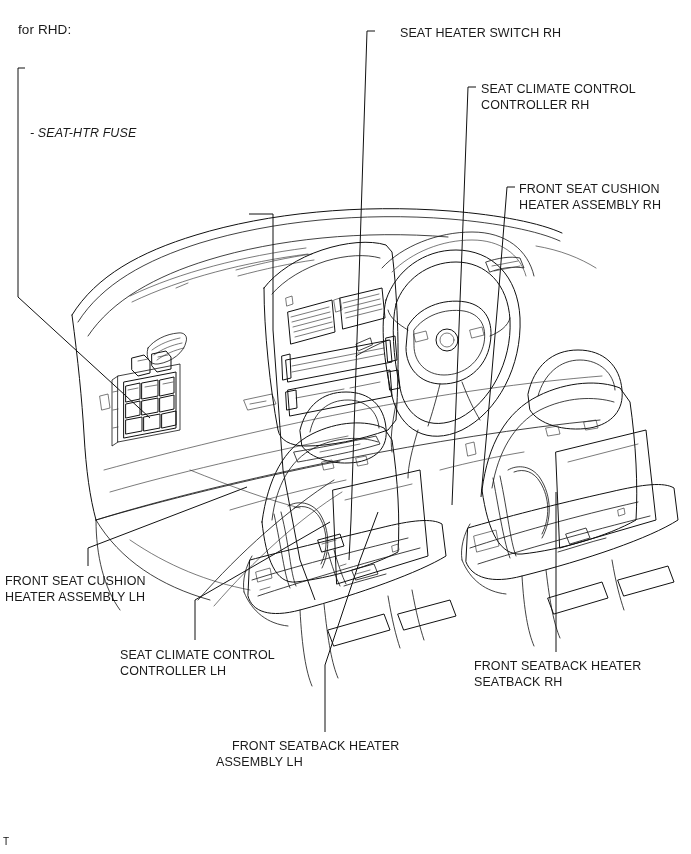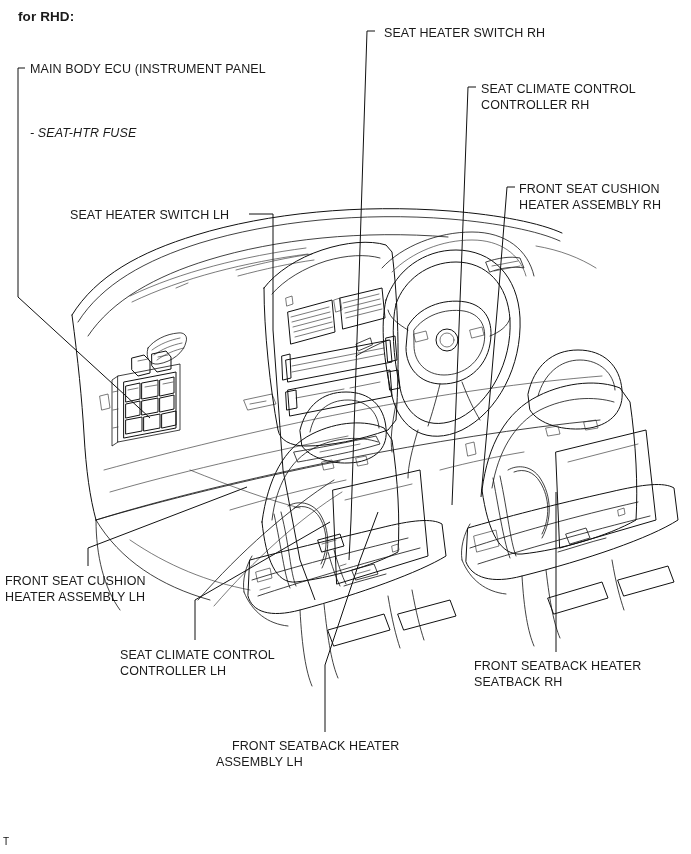--- a/index.html
+++ b/index.html
@@ -14,34 +14,32 @@
   .art{fill:none;stroke:#111;stroke-width:1;stroke-linejoin:round;stroke-linecap:round;}
   .art.thin{stroke-width:.8;}
   .art.hair{stroke-width:.65;stroke:#333;}
   .lead{fill:none;stroke:#111;stroke-width:1;}
 </style>
 </head>
 <body>
 
 <div id="sheet">
 
-  <div class="lbl mixed" style="left:18px;top:9px;font-weight:bold;">for RHD:</div>
-
-  <div class="lbl" style="left:30px;top:62px;">MAIN BODY ECU (INSTRUMENT PANEL</div>
+  <div class="lbl mixed" style="left:18px;top:22px;">for RHD:</div>
+
   <div class="lbl" style="left:30px;top:126px;font-style:italic;">- SEAT-HTR FUSE</div>
 
-  <div class="lbl" style="left:384px;top:26px;text-align:center;">SEAT HEATER SWITCH RH</div>
+  <div class="lbl" style="left:400px;top:26px;text-align:center;">SEAT HEATER SWITCH RH</div>
 
   <div class="lbl" style="left:481px;top:82px;">SEAT CLIMATE CONTROL</div>
   <div class="lbl" style="left:481px;top:98px;">CONTROLLER RH</div>
 
   <div class="lbl" style="left:519px;top:182px;">FRONT SEAT CUSHION</div>
   <div class="lbl" style="left:519px;top:198px;text-align:center;">HEATER ASSEMBLY RH</div>
 
-  <div class="lbl" style="left:70px;top:208px;">SEAT HEATER SWITCH LH</div>
 
   <div class="lbl" style="left:5px;top:574px;">FRONT SEAT CUSHION</div>
   <div class="lbl" style="left:5px;top:590px;">HEATER ASSEMBLY LH</div>
 
   <div class="lbl" style="left:120px;top:648px;">SEAT CLIMATE CONTROL</div>
   <div class="lbl" style="left:120px;top:664px;">CONTROLLER LH</div>
 
   <div class="lbl" style="left:232px;top:739px;">FRONT SEATBACK HEATER</div>
   <div class="lbl" style="left:216px;top:755px;">ASSEMBLY LH</div>
 

